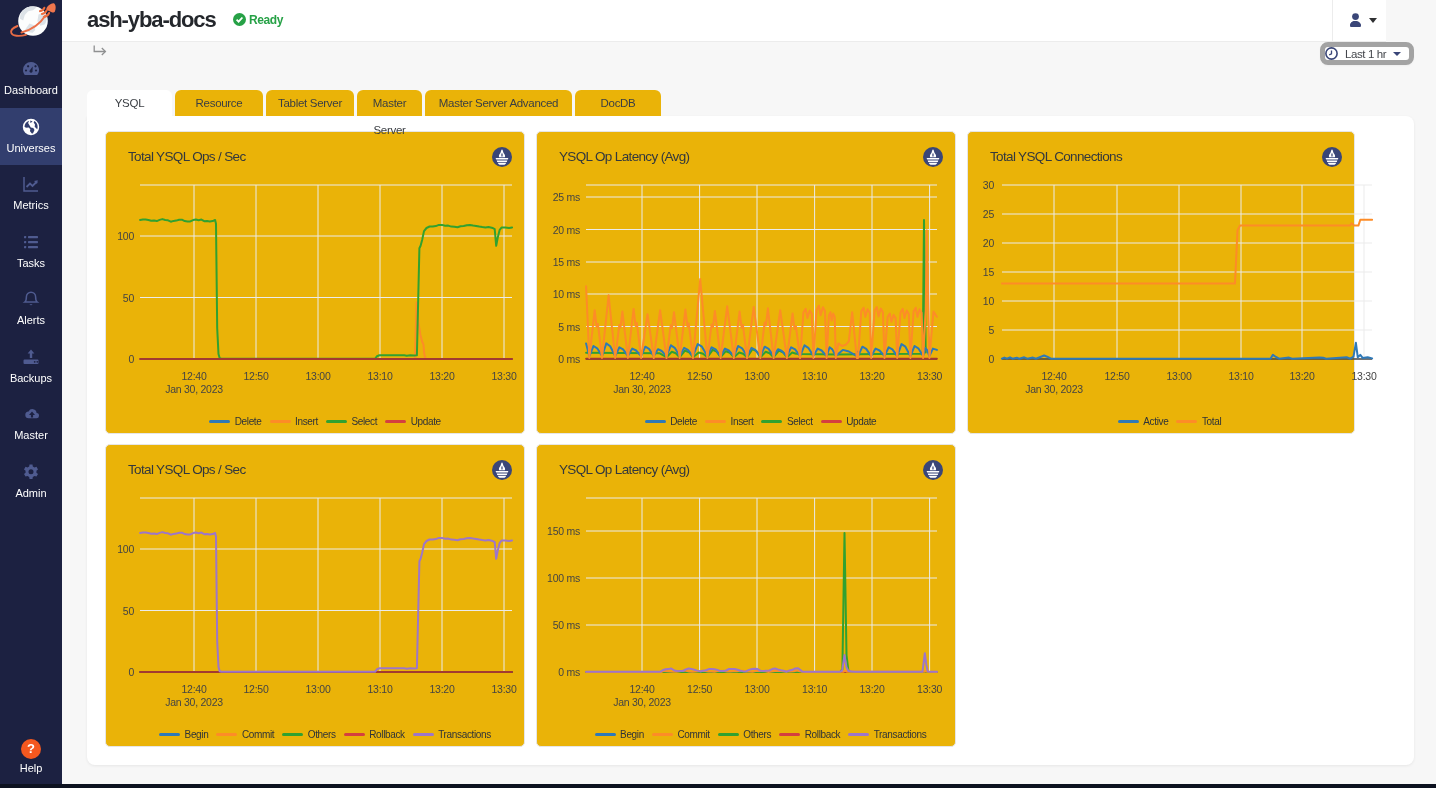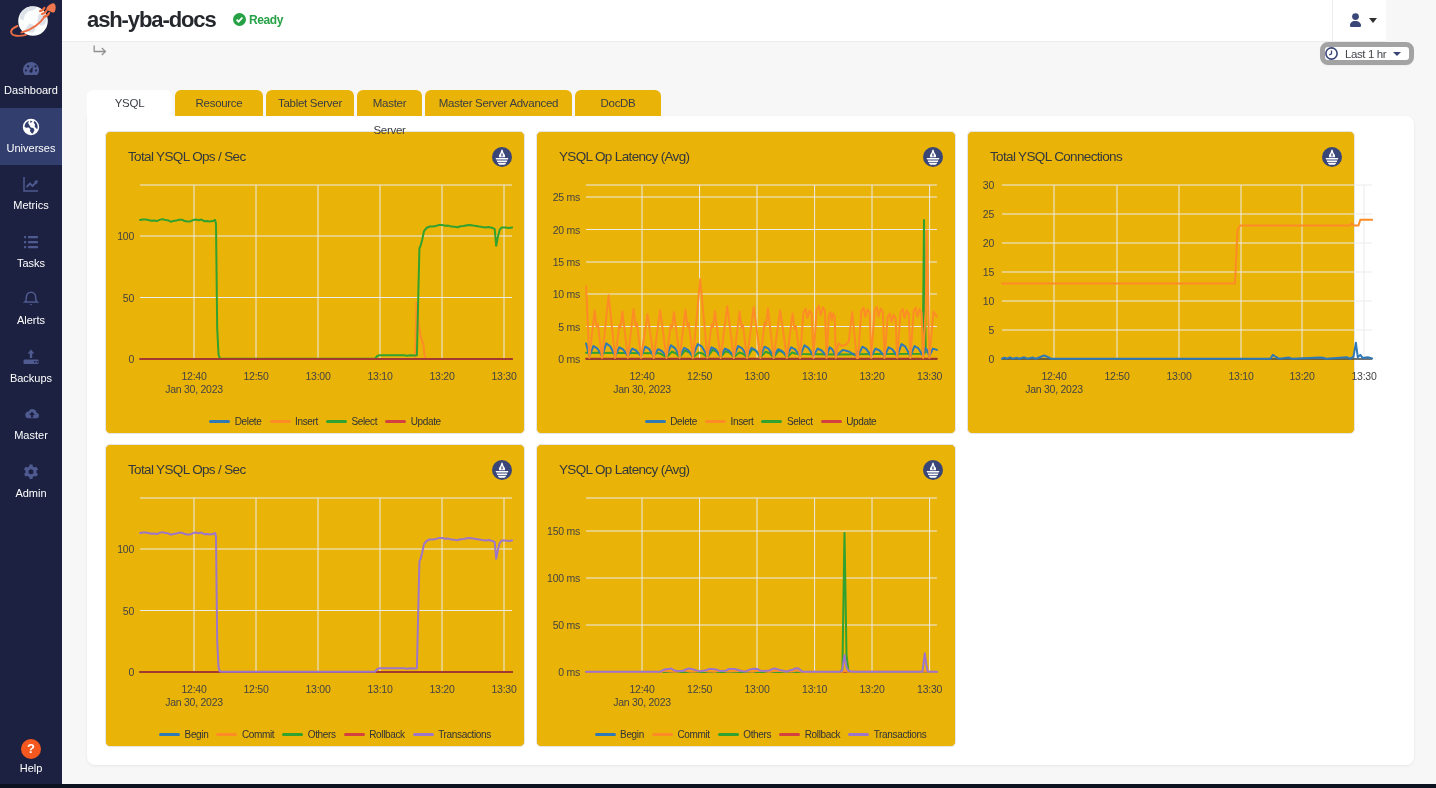--- a/index.html
+++ b/index.html
@@ -282,20 +282,24 @@
 <text x="86" y="248" text-anchor="middle" class="tk">12:40</text>
       <text x="149" y="248" text-anchor="middle" class="tk">12:50</text>
       <text x="211" y="248" text-anchor="middle" class="tk">13:00</text>
       <text x="273" y="248" text-anchor="middle" class="tk">13:10</text>
       <text x="334" y="248" text-anchor="middle" class="tk">13:20</text>
       <text x="396" y="248" text-anchor="middle" class="tk">13:30</text>
       <text x="86" y="261" text-anchor="middle" class="tk">Jan 30, 2023</text>
 <path d="M33.9,226.7 L36.4,225.6 L38.9,226.7 L42.0,225.3 L44.5,226.7 L48.8,225.8 L51.3,226.7 L56.2,225.3 L59.3,226.7 L64.9,225.6 L68.0,226.7 L76.1,223.5 L79.2,224.7 L82.9,226.7 L117.0,226.7 L179.0,226.7 L241.0,226.7 L302.4,226.7 L304.9,222.9 L308.0,225.0 L311.1,226.7 L321.0,225.6 L324.1,226.7 L351.4,225.6 L355.1,225.8 L358.2,226.7 L378.6,225.3 L382.4,226.7 L385.5,224.7 L387.9,210.8 L389.8,225.3 L392.3,222.9 L394.8,226.1 L399.7,225.3 L404.1,226.4" fill="none" stroke="#2f79b7" stroke-width="2" stroke-linejoin="round" stroke-linecap="round"></path>
       <path d="M33.9,151.6 L267.0,151.6 L269.5,98.2 L272.0,93.6 L381.7,93.6 L383.6,91.3 L386.1,93.6 L390.4,93.6 L392.3,87.8 L404.1,87.8" fill="none" stroke="#fd8c27" stroke-width="2" stroke-linejoin="round" stroke-linecap="round"></path>
 </svg>
+    <div class="legend" style="margin-left:8.5px">
+      <span class="li"><span class="lw" style="background:#2f79b7"></span>Active</span>
+      <span class="li"><span class="lw" style="background:#fd8c27"></span>Total</span>
+    </div>
   </div>
 <div class="card" style="left:105px;top:444px;width:420px">
 <div class="ctitle">Total YSQL Ops / Sec</div>
     <svg width="20" height="20" viewBox="0 0 20 20" style="position:absolute;top:15px;right:12px">
 <circle cx="10" cy="10" r="10" fill="#3a4678"></circle>
 <path fill="#fff" d="M10 2.3c1.3 1.2 .9 2.4 1.5 3.5 .5 1 1.6 1.8 1.6 3.2 0 .4-.1 .9-.2 1.3H7.1c-.1-.4-.2-.9-.2-1.3 0-1.4 1.1-2.2 1.6-3.2 .6-1.1 .2-2.3 1.5-3.5z"></path>
 <path fill="#3a4678" d="M10 5.8c.5 .9 .9 1.9 .6 3-.2 .8-.6 1.2-.6 1.2s-.4-.4-.6-1.2c-.3-1.1 .1-2.1 .6-3z"></path>
 <path fill="#fff" d="M3.6 10.9h12.8l-.6 1.7H4.2z M4.7 13.4h10.6l-.5 1.5H5.2z M5.7 15.7h8.6c-.4 1.2-1.5 2-2.9 2.1h-2.8c-1.4-.1-2.5-.9-2.9-2.1z"></path>
 </svg>
     <svg class="plot" width="420" height="270" viewBox="0 0 420 270">

